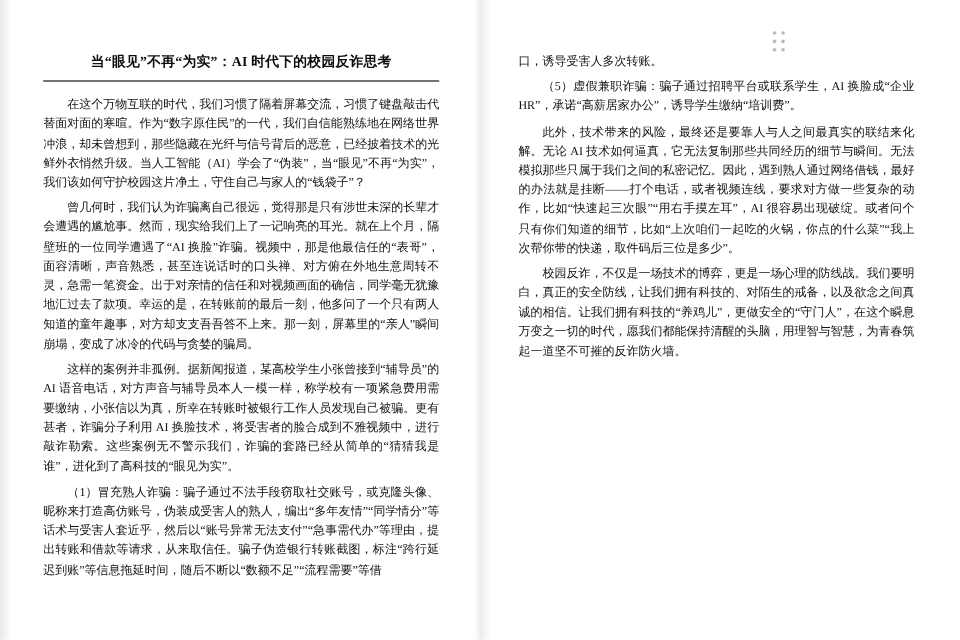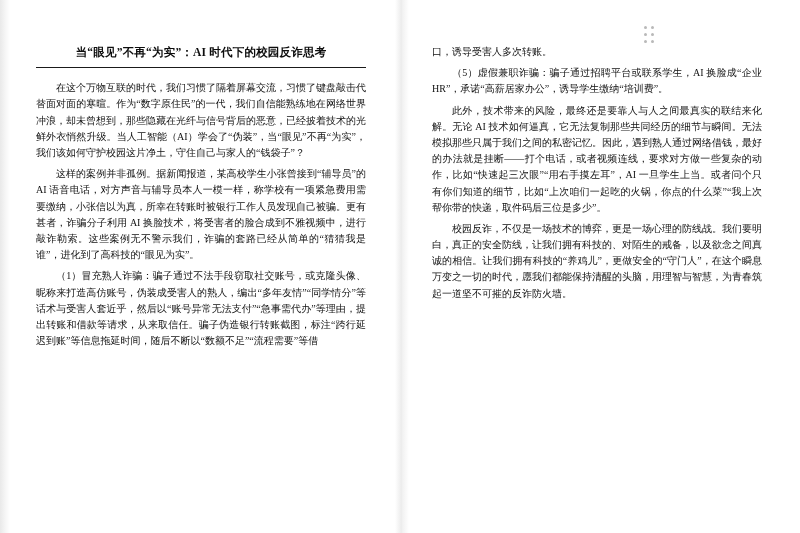--- a/index.html
+++ b/index.html
@@ -118,27 +118,28 @@
       <i></i>
       <i></i>
       <i></i>
   </div>
 
   <div class="col col-left">
     <div class="doc-title">当“眼见”不再“为实”：AI 时代下的校园反诈思考</div>
     <div class="title-rule"></div>
     <div class="body-text">
       <p class="para">在这个万物互联的时代，我们习惯了隔着屏幕交流，习惯了键盘敲击代替面对面的寒暄。作为“数字原住民”的一代，我们自信能熟练地在网络世界冲浪，却未曾想到，那些隐藏在光纤与信号背后的恶意，已经披着技术的光鲜外衣悄然升级。当人工智能（AI）学会了“伪装”，当“眼见”不再“为实”，我们该如何守护校园这片净土，守住自己与家人的“钱袋子”？</p>
+      <p class="para">曾几何时，我们认为诈骗离自己很远，觉得那是只有涉世未深的长辈才会遭遇的尴尬事。然而，现实给我们上了一记响亮的耳光。就在上个月，隔壁班的一位同学遭遇了“AI 换脸”诈骗。视频中，那是他最信任的“表哥”，面容清晰，声音熟悉，甚至连说话时的口头禅、对方俯在外地生意周转不灵，急需一笔资金。出于对亲情的信任和对视频画面的确信，同学毫无犹豫地汇过去了款项。幸运的是，在转账前的最后一刻，他多问了一个只有两人知道的童年趣事，对方却支支吾吾答不上来。那一刻，屏幕里的“亲人”瞬间崩塌，变成了冰冷的代码与贪婪的骗局。</p>
       <p class="para">这样的案例并非孤例。据新闻报道，某高校学生小张曾接到“辅导员”的 AI 语音电话，对方声音与辅导员本人一模一样，称学校有一项紧急费用需要缴纳，小张信以为真，所幸在转账时被银行工作人员发现自己被骗。更有甚者，诈骗分子利用 AI 换脸技术，将受害者的脸合成到不雅视频中，进行敲诈勒索。这些案例无不警示我们，诈骗的套路已经从简单的“猜猜我是谁”，进化到了高科技的“眼见为实”。</p>
       <p class="para">（1）冒充熟人诈骗：骗子通过不法手段窃取社交账号，或克隆头像、昵称来打造高仿账号，伪装成受害人的熟人，编出“多年友情”“同学情分”等话术与受害人套近乎，然后以“账号异常无法支付”“急事需代办”等理由，提出转账和借款等请求，从来取信任。骗子伪造银行转账截图，标注“跨行延迟到账”等信息拖延时间，随后不断以“数额不足”“流程需要”等借</p>
     </div>
   </div>
 
   <div class="col col-right">
     <div class="body-text">
       <p class="para noindent">口，诱导受害人多次转账。</p>
       <p class="para">（5）虚假兼职诈骗：骗子通过招聘平台或联系学生，AI 换脸成“企业 HR”，承诺“高薪居家办公”，诱导学生缴纳“培训费”。</p>
-      <p class="para">此外，技术带来的风险，最终还是要靠人与人之间最真实的联结来化解。无论 AI 技术如何逼真，它无法复制那些共同经历的细节与瞬间。无法模拟那些只属于我们之间的私密记忆。因此，遇到熟人通过网络借钱，最好的办法就是挂断——打个电话，或者视频连线，要求对方做一些复杂的动作，比如“快速起三次眼”“用右手摸左耳”，AI 一旦学生上当。或者问个只有你们知道的细节，比如“上次咱们一起吃的火锅，你点的什么菜”“我上次帮你带的快递，取件码后三位是多少”。</p>
+      <p class="para">此外，技术带来的风险，最终还是要靠人与人之间最真实的联结来化解。无论 AI 技术如何逼真，它无法复制那些共同经历的细节与瞬间。无法模拟那些只属于我们之间的私密记忆。因此，遇到熟人通过网络借钱，最好的办法就是挂断——打个电话，或者视频连线，要求对方做一些复杂的动作，比如“快速起三次眼”“用右手摸左耳”，AI 很容易出现破绽。或者问个只有你们知道的细节，比如“上次咱们一起吃的火锅，你点的什么菜”“我上次帮你带的快递，取件码后三位是多少”。</p>
       <p class="para">校园反诈，不仅是一场技术的博弈，更是一场心理的防线战。我们要明白，真正的安全防线，让我们拥有科技的、对陌生的戒备，以及欲念之间真诚的相信。让我们拥有科技的“养鸡儿”，更做安全的“守门人”，在这个瞬息万变之一切的时代，愿我们都能保持清醒的头脑，用理智与智慧，为青春筑起一道坚不可摧的反诈防火墙。</p>
     </div>
   </div>
 
 </div>
 
 </body></html>

